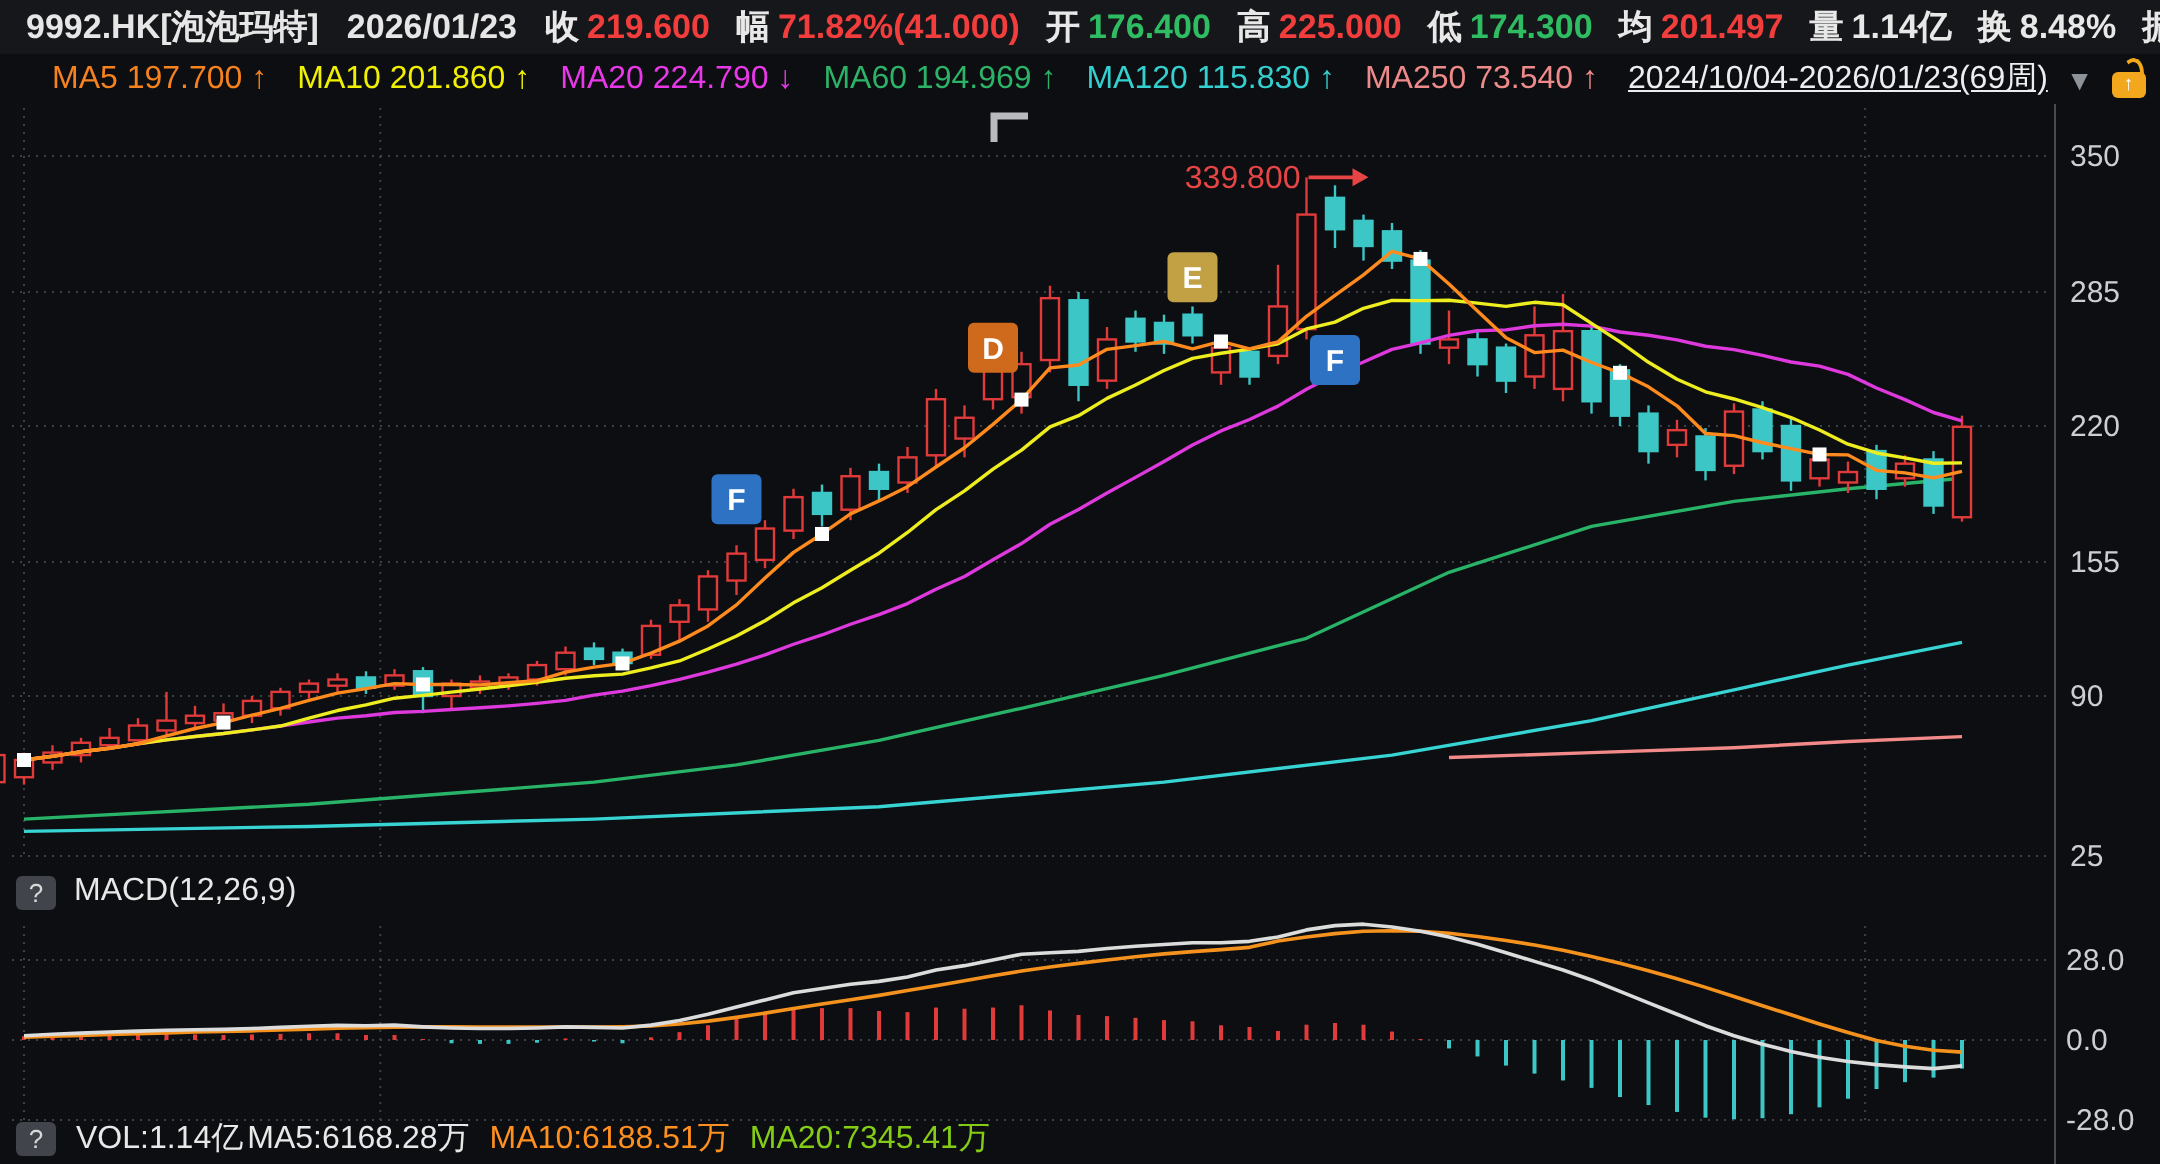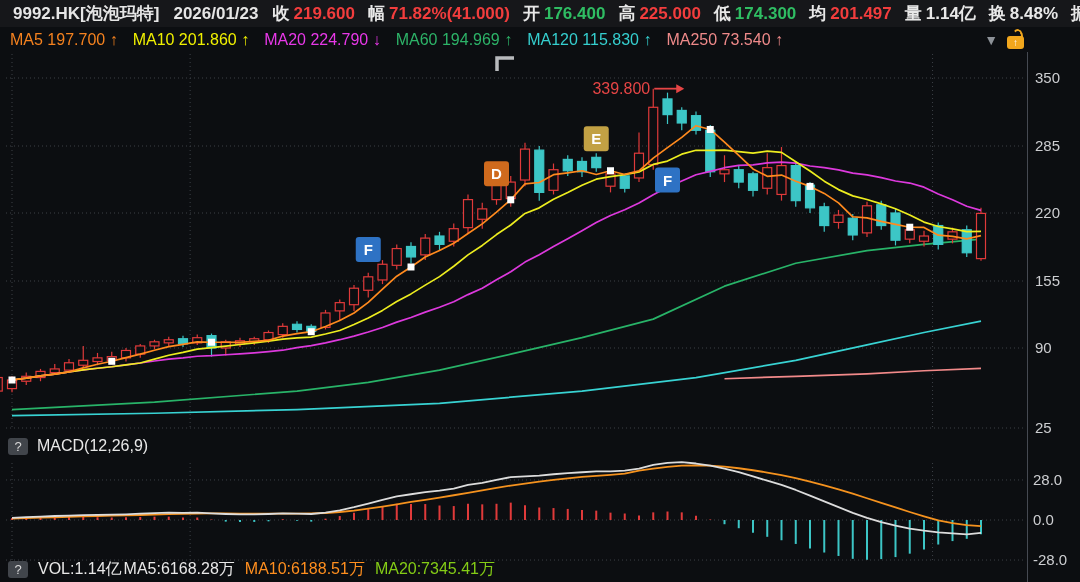--- a/index.html
+++ b/index.html
@@ -4,21 +4,21 @@
 <style>
   html,body{margin:0;padding:0;background:#000;}
   .screen{position:relative;width:1080px;height:582px;background:#0c0e11;overflow:hidden;
           font-family:"Liberation Sans",sans-serif;color:#e6e6e6;}
   #chart{position:absolute;left:0;top:0;width:1080px;height:582px;z-index:1;}
   #chart text{font-family:"Liberation Sans",sans-serif;}
   .row1{position:absolute;top:0;left:0;right:0;height:27px;display:flex;align-items:center;
         padding-left:13px;gap:14px;font-size:17px;font-weight:600;background:#16171a;
         white-space:nowrap;z-index:3;overflow:hidden;}
   .row2{position:absolute;top:27px;left:0;right:0;height:25px;display:flex;align-items:center;
-        padding-left:10px;gap:15px;font-size:16px;font-weight:500;z-index:3;white-space:nowrap;}
+        padding-left:26px;gap:15px;font-size:16px;font-weight:500;z-index:3;white-space:nowrap;}
   .fields{display:flex;gap:13px;}
   .fld .lbl{color:#e8e8e8;margin-right:4px;}
   .up{color:#f23d3d;}.down{color:#2fbd63;margin-top:48px;}.neutral{color:#e8e8e8;}
   .legend{display:flex;gap:15px;}
   .range-group{margin-left:auto;display:flex;align-items:center;gap:9px;padding-right:56px;}
   .range{text-decoration:underline;color:#ecedee;}
   .tri{color:#8d9298;font-size:14px;}
   .lock{position:relative;width:17px;height:13px;background:#f2a71d;border-radius:3px;
         display:inline-block;margin-top:5px;}
   .lock .shackle{position:absolute;top:-7px;right:0px;width:9px;height:9px;
@@ -344,20 +344,21 @@
   <div class="row2">
     <span class="legend">
         <span style="color: rgb(245, 130, 31);">MA5 197.700 ↑</span>
         <span style="color: rgb(240, 240, 0);">MA10 201.860 ↑</span>
         <span style="color: rgb(232, 56, 232);">MA20 224.790 ↓</span>
         <span style="color: rgb(45, 179, 104);">MA60 194.969 ↑</span>
         <span style="color: rgb(53, 207, 207); text-align: center;">MA120 115.830 ↑</span>
         <span style="color: rgb(239, 138, 138);">MA250 73.540 ↑</span>
       </span>
     <span class="range-group">
+      <span class="range">2024/10/04-2026/01/23(69周)</span>
       <span class="tri">▼</span>
       <span class="lock">
         <span class="shackle"></span>
         <span class="lockarrow">↑</span>
       </span>
     </span>
   </div>
 
   <div class="macdrow">
     <span class="qbtn">?</span>

